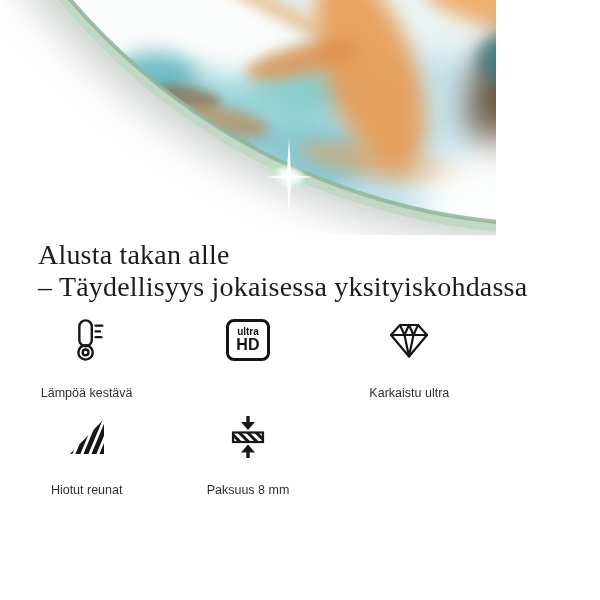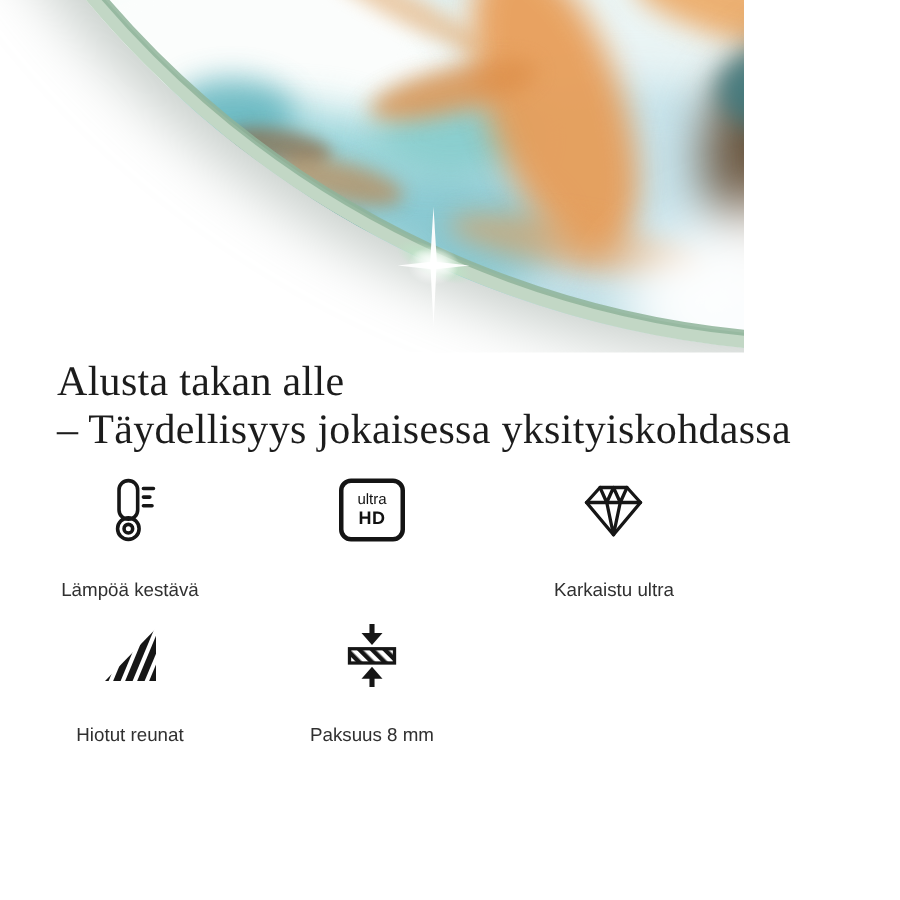--- a/index.html
+++ b/index.html
@@ -77,22 +77,22 @@
   }
   .feat{display:flex;flex-direction:column;align-items:center;}
   .icon-box{height:46px;display:flex;align-items:center;justify-content:center;}
   .feat .label{margin-top:23px;font-size:12.5px;color:#303030;text-align:center;}
   .ic{stroke:#161616;fill:none;stroke-linecap:round;stroke-linejoin:round;}
   .uhd{
     width:38px;height:36px;border:3px solid #141414;border-radius:8px;
     display:flex;flex-direction:column;align-items:center;justify-content:center;
     color:#111;background:#fff;
   }
-  .uhd .t{font-size:10px;font-weight:400;line-height:1.05;}
-  .uhd .h{font-size:12px;font-weight:700;line-height:1;letter-spacing:.3px;}
+  .uhd .t{font-size:10px;font-weight:700;line-height:1.05;}
+  .uhd .h{font-size:16px;font-weight:700;line-height:1;letter-spacing:.3px;}
 </style>
 </head>
 <body>
 
 <div class="page">
 
   <div class="hero">
     <div class="disc-shadow"></div>
     <div class="disc">
       <div class="b b1"></div>

